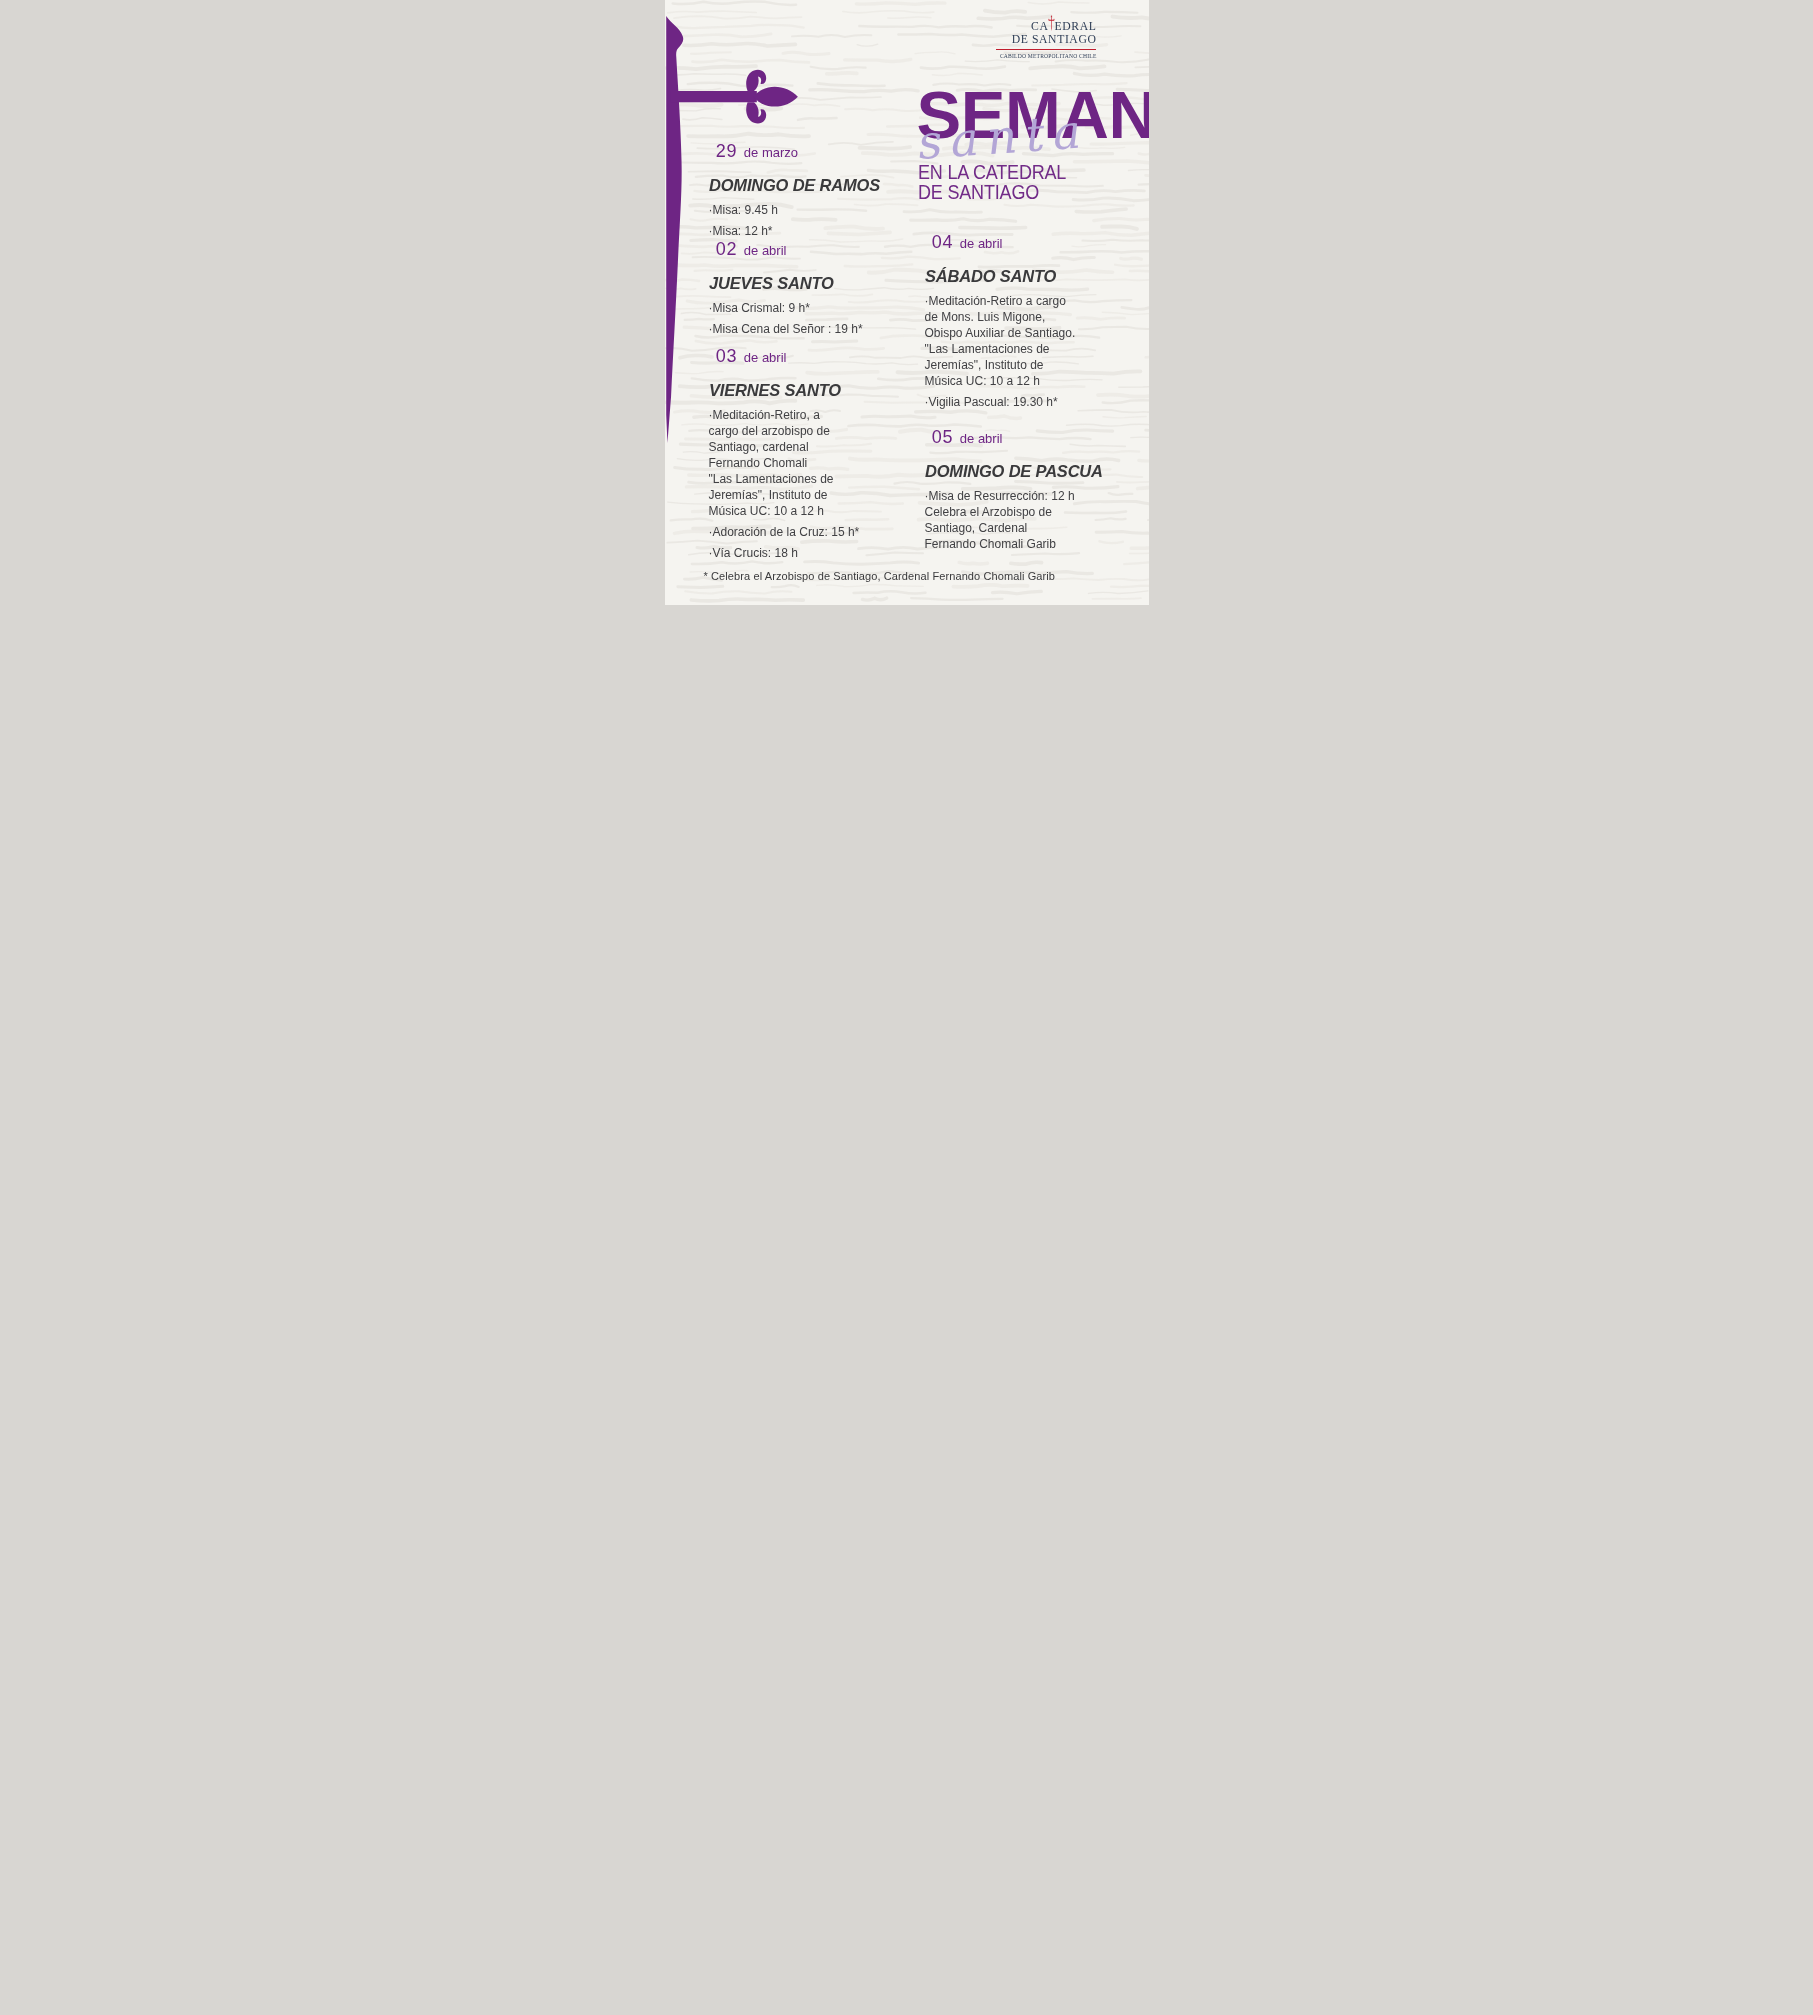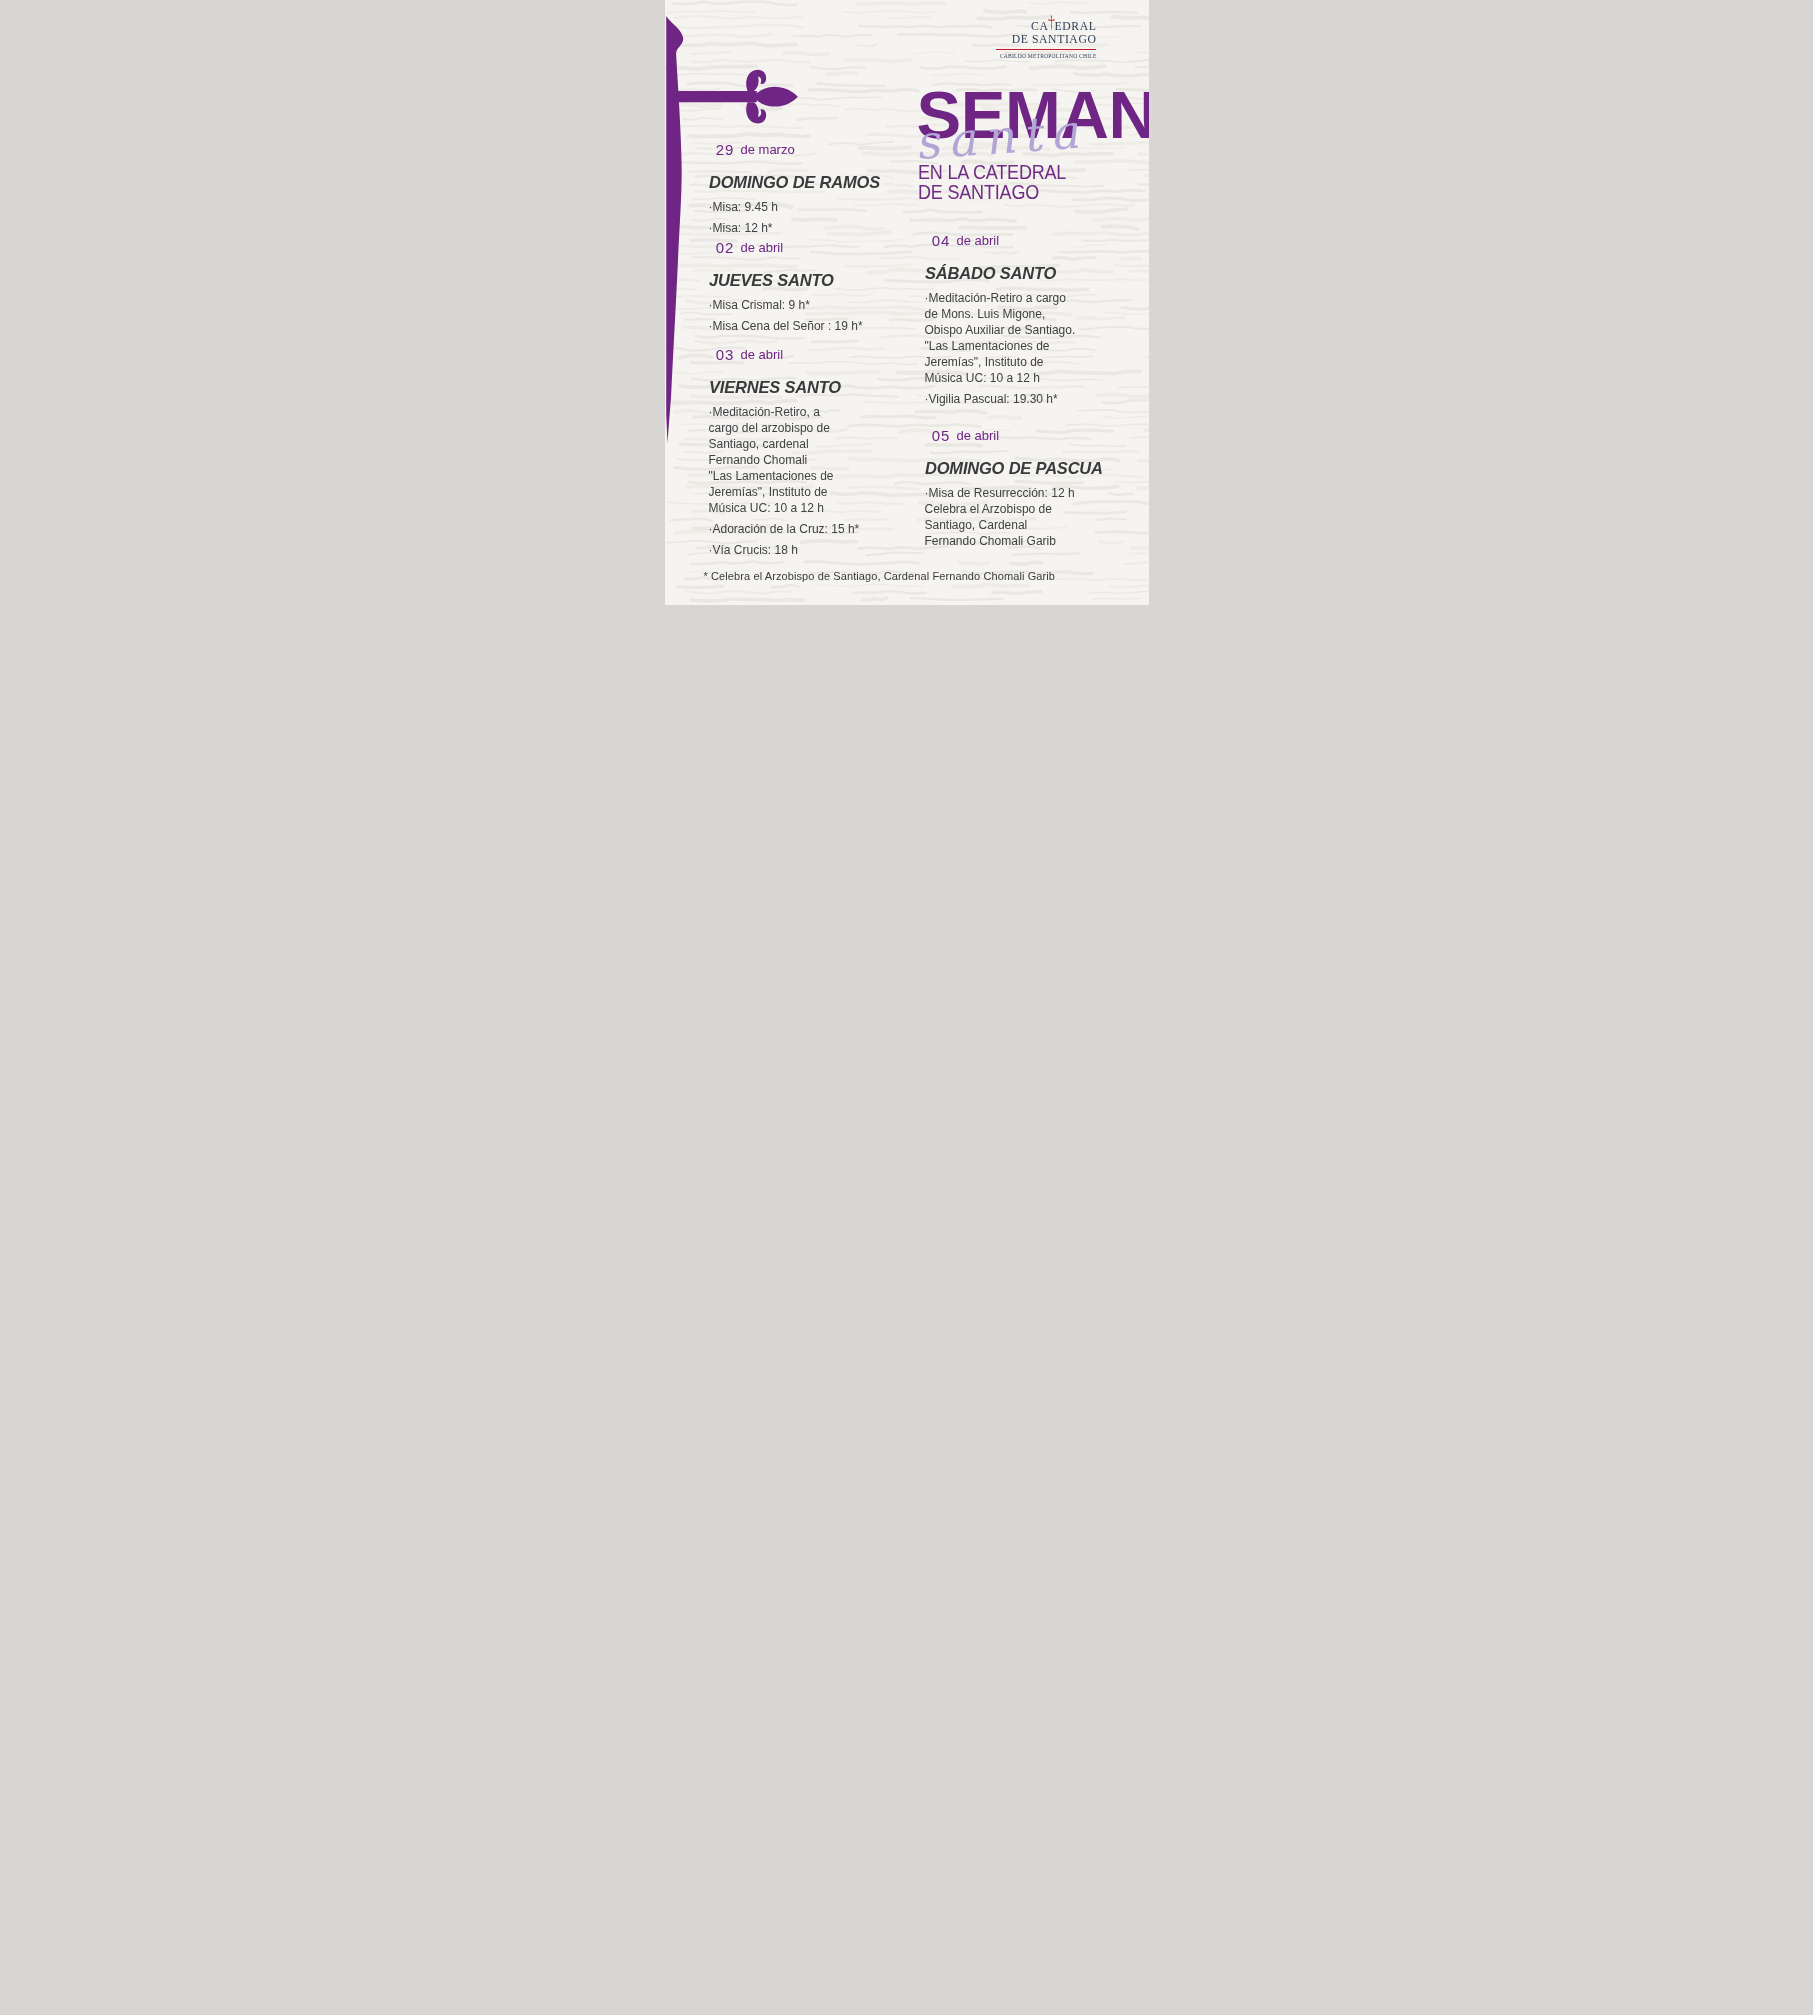--- a/index.html
+++ b/index.html
@@ -37,21 +37,21 @@
   }
   .title-sub{
     position:absolute;left:253px;top:162px;
     font-size:20px;line-height:20px;font-weight:400;letter-spacing:-0.2px;
     color:#712B87;transform:scaleX(0.9);transform-origin:left top;white-space:nowrap;z-index:2;
   }
 
   
   .event{position:absolute;width:218px;}
   .daterow{display:flex;align-items:flex-end;gap:6.4px;padding-left:7.3px;}
-  .day{font-size:15px;line-height:1;color:#6E2584;letter-spacing:0.8px;}
+  .day{font-size:18px;line-height:1;color:#6E2584;letter-spacing:0.8px;}
   .month{font-size:13px;line-height:1;color:#6E2584;padding-bottom:1.2px;letter-spacing:0;}
   .evtitle{
     margin:17px 0 0 0;font-style:italic;font-weight:700;font-size:17px;line-height:1;
     color:#3A3A3C;letter-spacing:-0.2px;transform:scaleX(0.97);transform-origin:left top;
     white-space:nowrap;
   }
   .evitems{margin-top:8px;}
   .evitem{
     font-size:12px;line-height:16px;color:#414144;white-space:pre-line;
     margin-top:4.8px;

